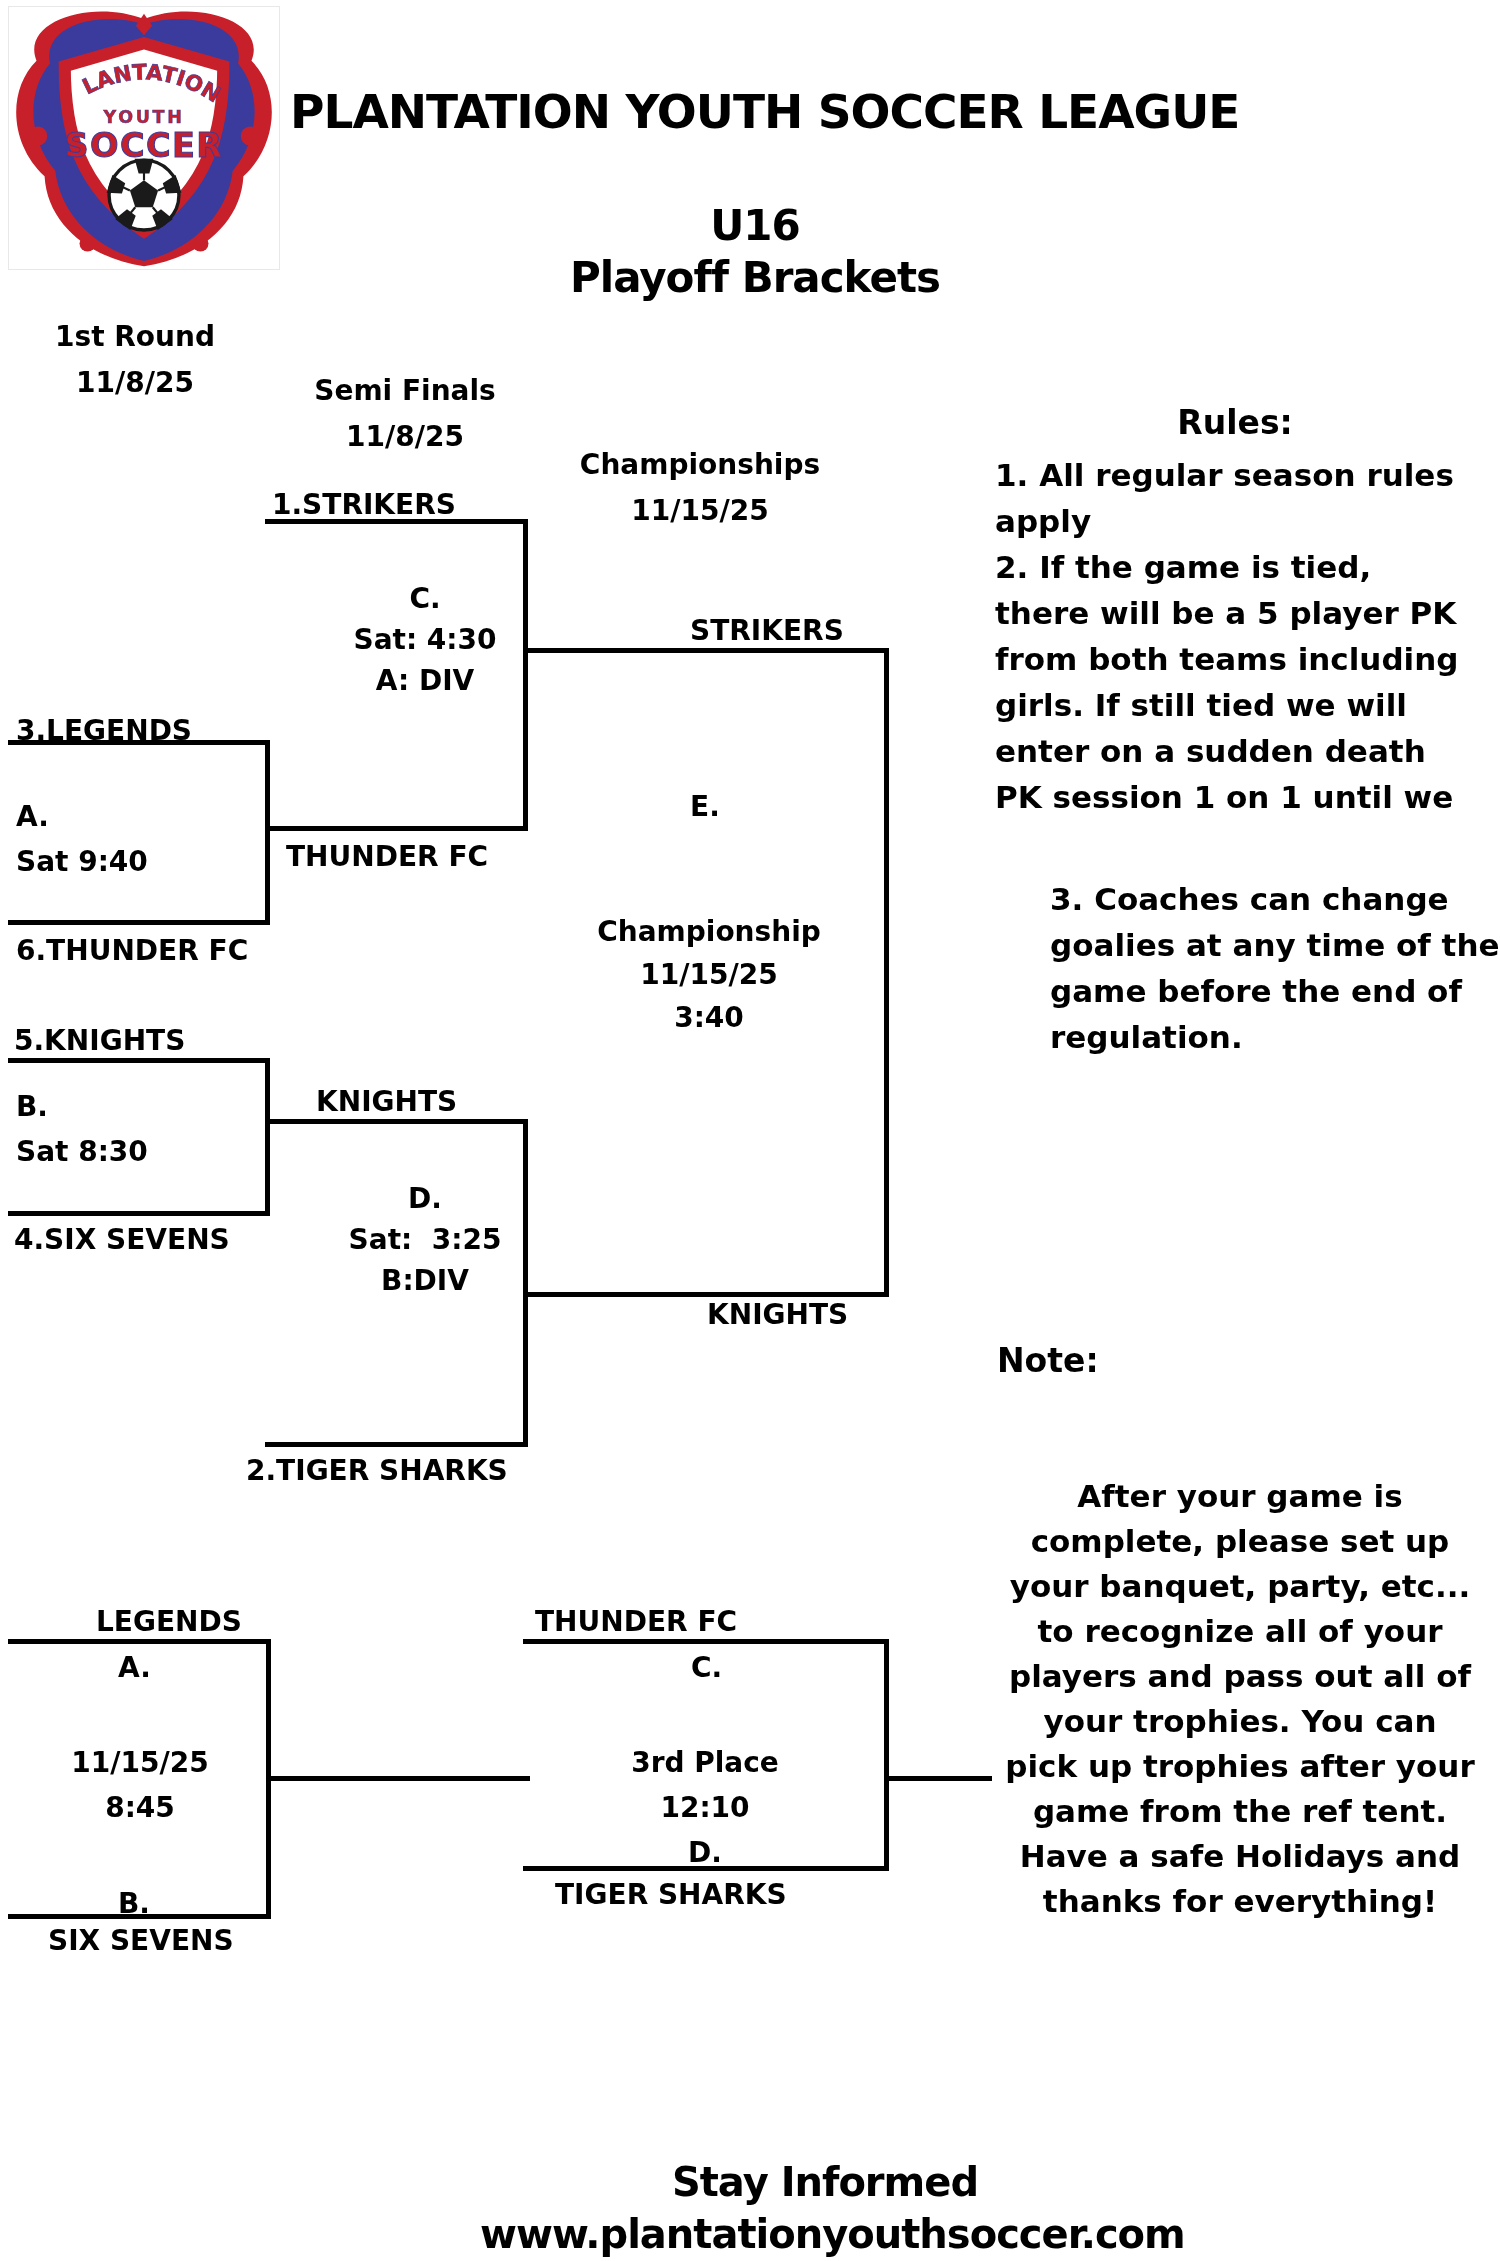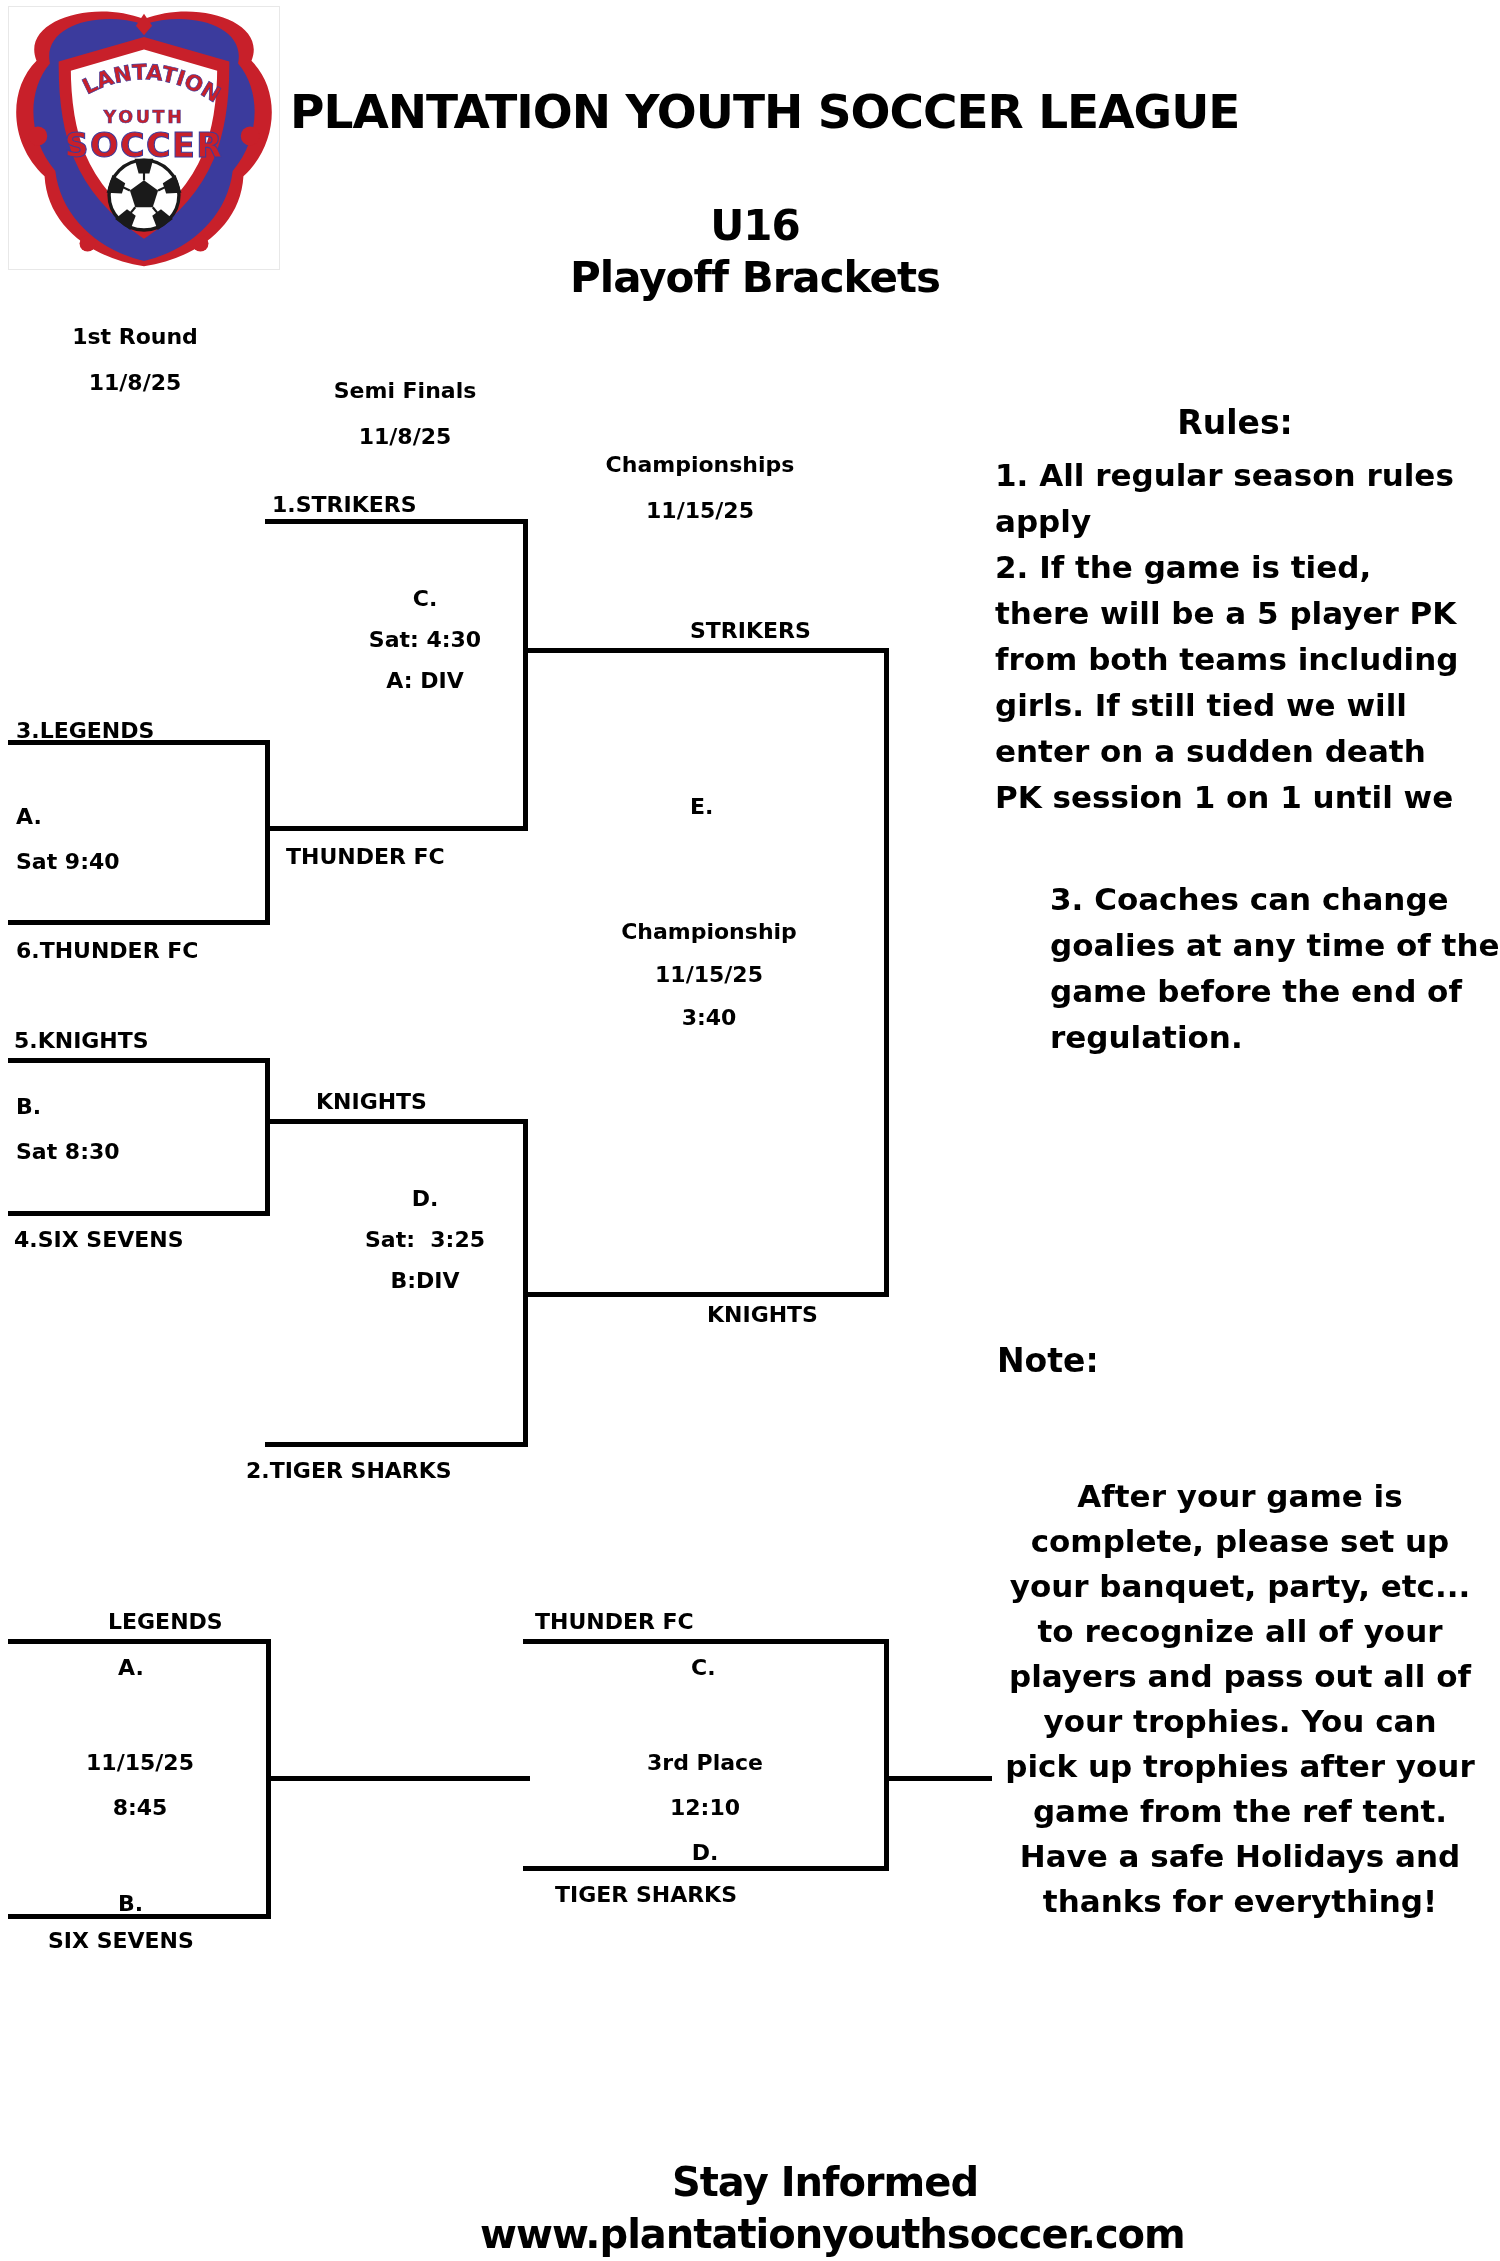--- a/index.html
+++ b/index.html
@@ -5,21 +5,21 @@
   html,body { margin:0; padding:0; background:#9a9a9a; }
   #page {
     position:relative; width:1500px; height:2261px; background:#ffffff;
     font-family:"DejaVu Sans","Liberation Sans",sans-serif; color:#000;
     overflow:hidden; margin:0 auto;
   }
   .t { position:absolute; font-weight:700; }
   .nw { white-space:nowrap; }
   .c { text-align:center; }
   .pre { white-space:pre-line; }
-  .f34 { font-size:22px; line-height:42px; }
+  .f34 { font-size:28px; line-height:42px; }
   .f33 { font-size:33px; line-height:42px; }
   .f31 { font-size:31px; }
   .rules-body { line-height:46px; }
   .note-body { line-height:45px; }
   .lh41 > div { line-height:41px; }
   .lh45 > div { line-height:45px; }
   .lh43 > div { line-height:43px; }
   .lh46 > div { line-height:46px; }
   .hl, .vl { position:absolute; background:#000; }
   .hl { height:5px; }
@@ -162,21 +162,21 @@
   <div class="hl" style="left:523px; top:648px;  width:366px;"></div>
   <div class="hl" style="left:8px;   top:1058px; width:262px;"></div>
   <div class="vl" style="left:265px; top:1058px; height:158px;"></div>
   <div class="hl" style="left:8px;   top:1211px; width:262px;"></div>
   <div class="hl" style="left:265px; top:1119px; width:263px;"></div>
   <div class="vl" style="left:523px; top:1119px; height:328px;"></div>
   <div class="hl" style="left:265px; top:1442px; width:263px;"></div>
   <div class="vl" style="left:884px; top:648px;  height:649px;"></div>
   <div class="hl" style="left:523px; top:1292px; width:366px;"></div>
 
-  <div class="t f34 nw" style="left:96px; top:1601px;margin-left:12px;">LEGENDS</div>
+  <div class="t f34 nw" style="left:96px; top:1601px;">LEGENDS</div>
   <div class="t f34" style="left:118px; top:1647px;">A.</div>
   <div class="t c f34 lh45" style="left:40px; top:1740px; width:200px;">
     <div>11/15/25</div>
     <div>8:45</div>
   </div>
   <div class="t f34" style="left:118px; top:1883px;">B.</div>
   <div class="t f34 nw" style="left:48px; top:1920px;">SIX SEVENS</div>
 
   <div class="hl" style="left:8px;   top:1639px; width:263px;"></div>
   <div class="vl" style="left:266px; top:1639px; height:280px;"></div>

